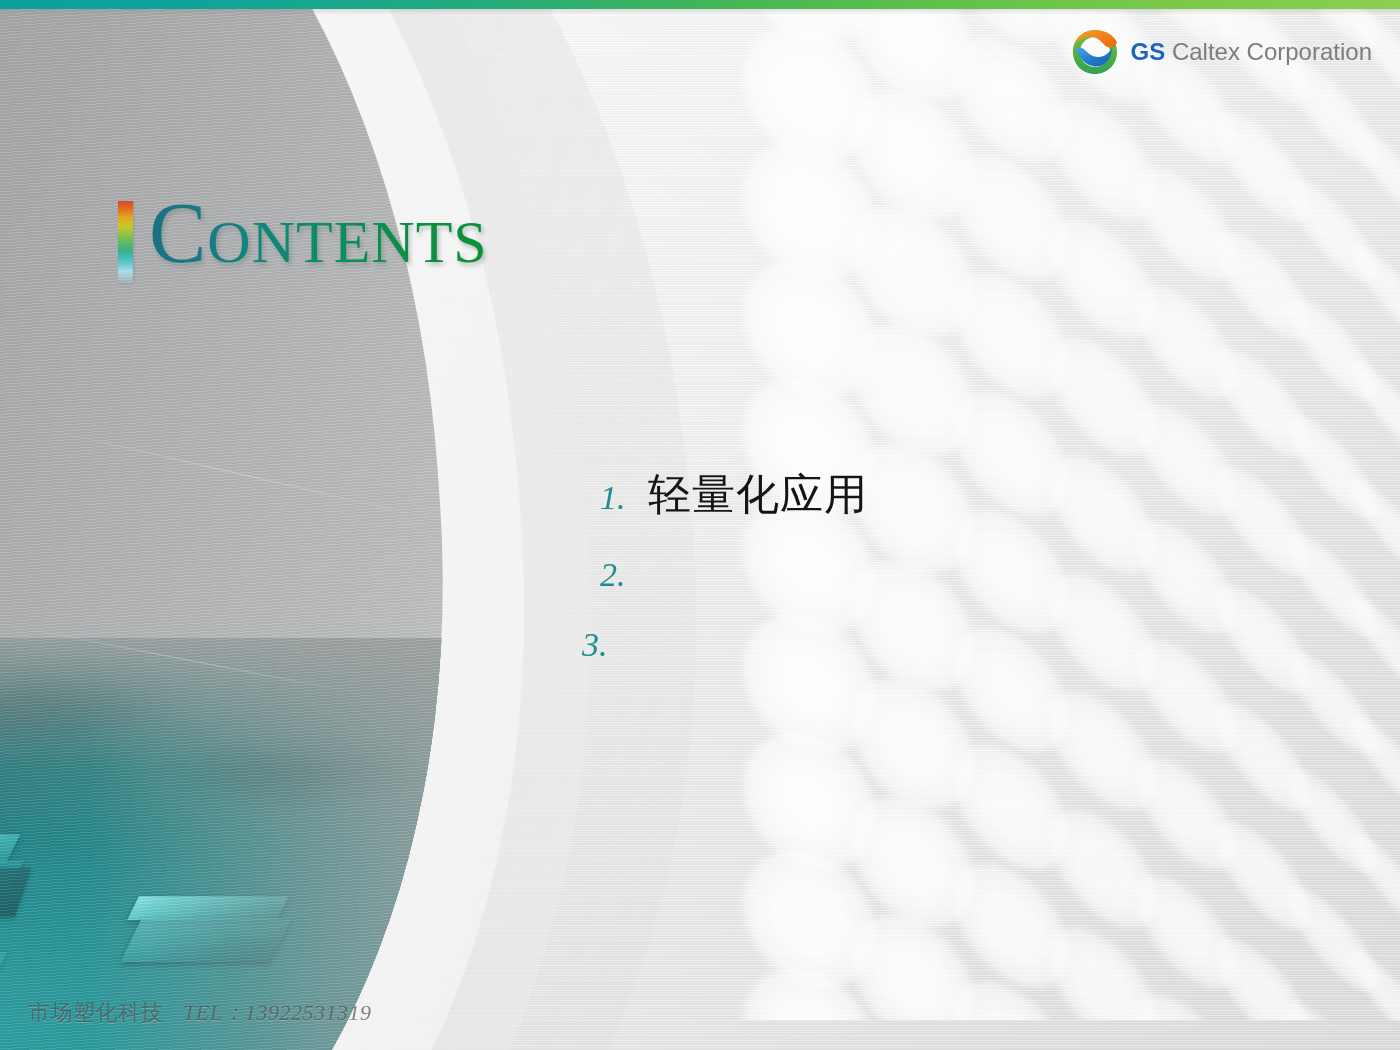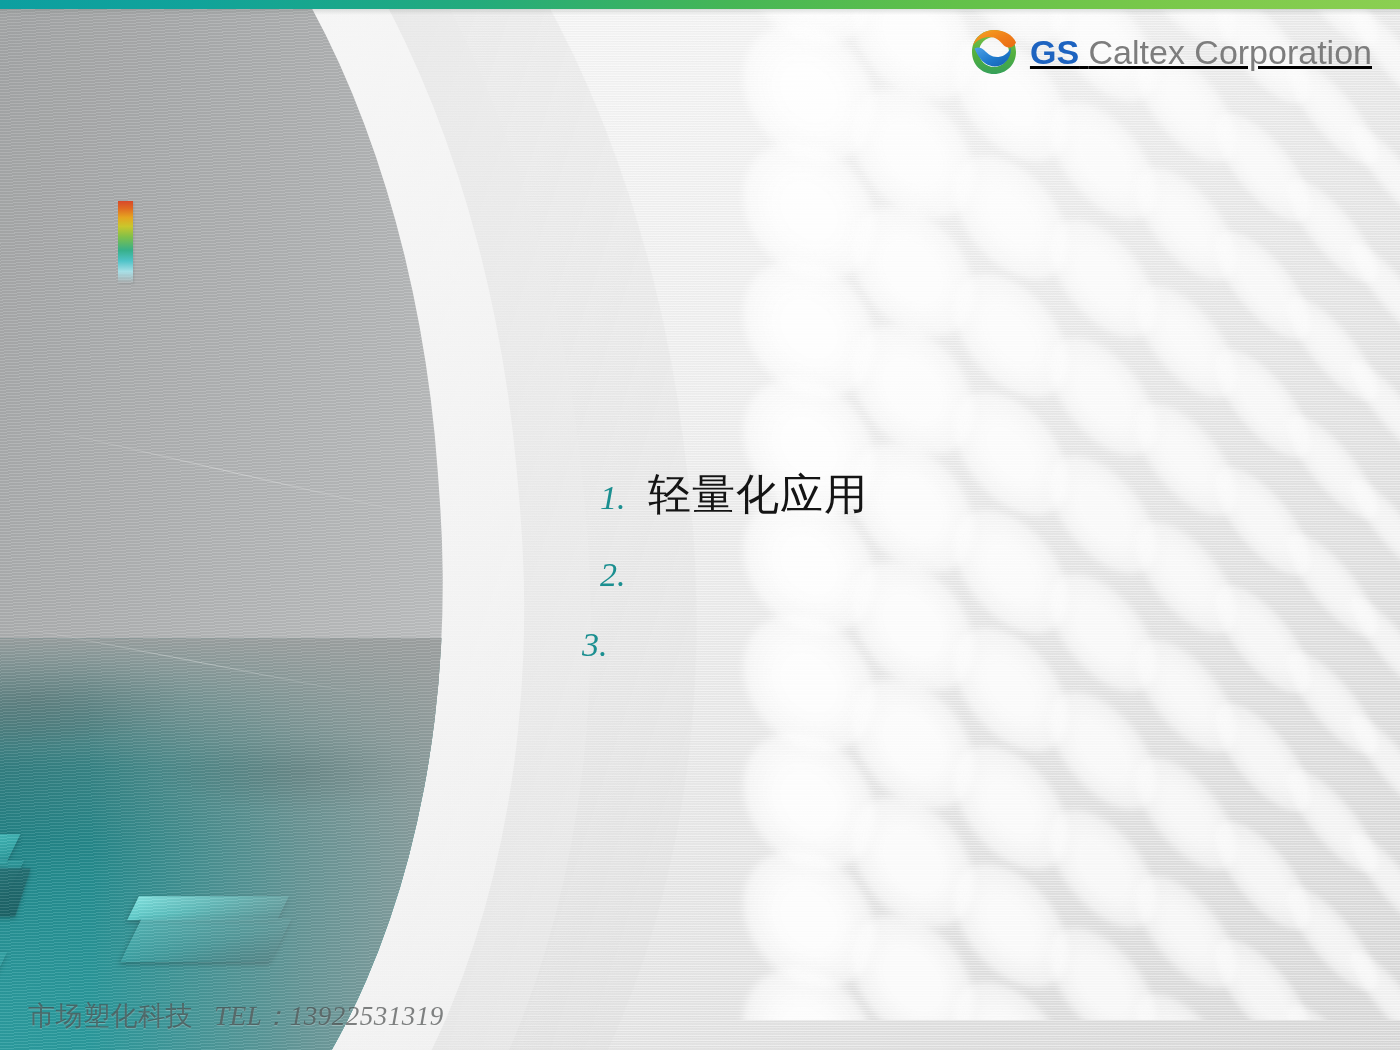--- a/index.html
+++ b/index.html
@@ -309,43 +309,42 @@
     gap: 10px;
   }
   .logo-mark {
     position: relative;
     width: 52px;
     height: 52px;
     flex: 0 0 52px;
   }
   .logo-word {
     font-family: "Liberation Sans", "DejaVu Sans", sans-serif;
-    font-size: 34px;
+    font-size: 24px;
     line-height: 1;
     white-space: nowrap;
     letter-spacing: 0px;
-    text-decoration: underline;
   }
   .logo-gs {
     font-weight: bold;
     color: #1d63c0;
   }
   .logo-caltex {
     font-weight: 400;
     color: #7d7d7d;
   }
 
   
   .watermark {
     position: absolute;
     left: 28px;
     top: 998px;
     font-family: "Liberation Serif", "DejaVu Serif", serif;
     font-style: italic;
-    font-size: 27px;
+    font-size: 22px;
     color: rgba(70,72,72,0.68);
     white-space: nowrap;
     letter-spacing: 0.5px;
     text-shadow: 0 1px 1px rgba(255,255,255,0.25);
   }
   .watermark .wm-cn { font-style: normal; }
   .watermark .wm-tel { margin-left: 14px; }
 </style>
 </head>
 <body>
@@ -505,20 +504,21 @@
         <path d="M6.5 22.5 C10 20.5 13.5 21.6 16.5 24.6 C20 28 24 31.6 30.5 31 C36.5 30.5 41 26.5 42.5 21.6 C43.5 27.5 41 33.8 36 37.4 C30.5 41.4 23 41.4 17.5 37.6 C12 33.8 9 28 6.5 22.5 Z" fill="url(#gBlue)"></path>
       </svg>
     </div>
     <div class="logo-word">
       <span class="logo-gs">GS</span><span>&nbsp;</span><span class="logo-caltex">Caltex Corporation</span>
     </div>
   </div>
 
   <div class="title-block">
     <div class="title-bar"></div>
+    <div class="title-text">Contents</div>
   </div>
 
   <div class="contents-list">
     <div class="contents-item i1">
       <span class="item-num">1.</span>
       <span class="item-label">轻量化应用</span>
     </div>
     <div class="contents-item i2">
       <span class="item-num">2.</span>
     </div>

